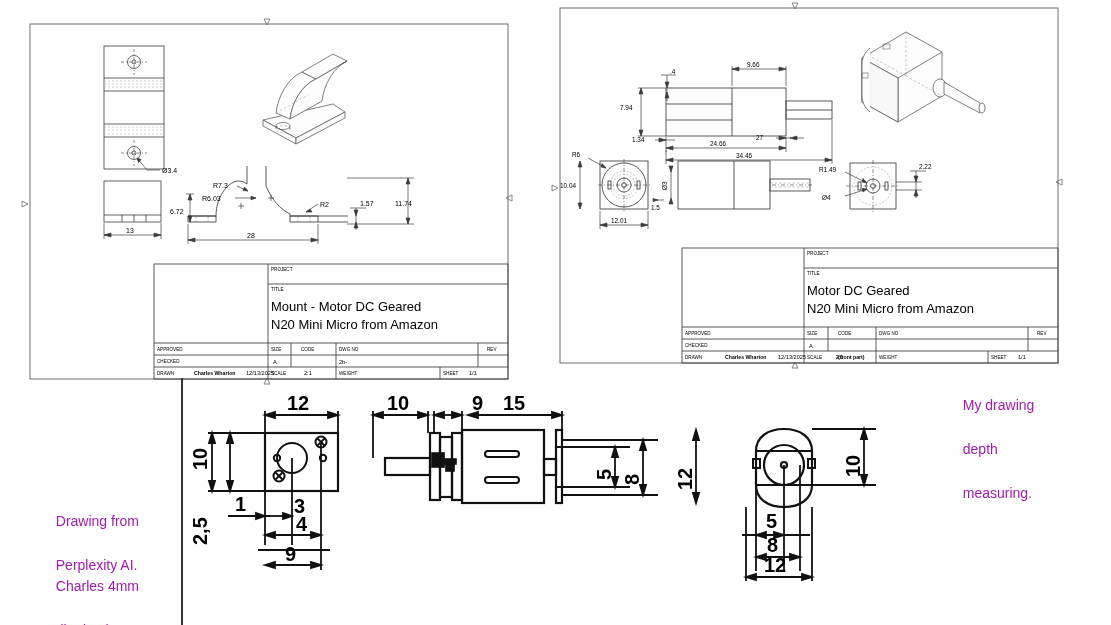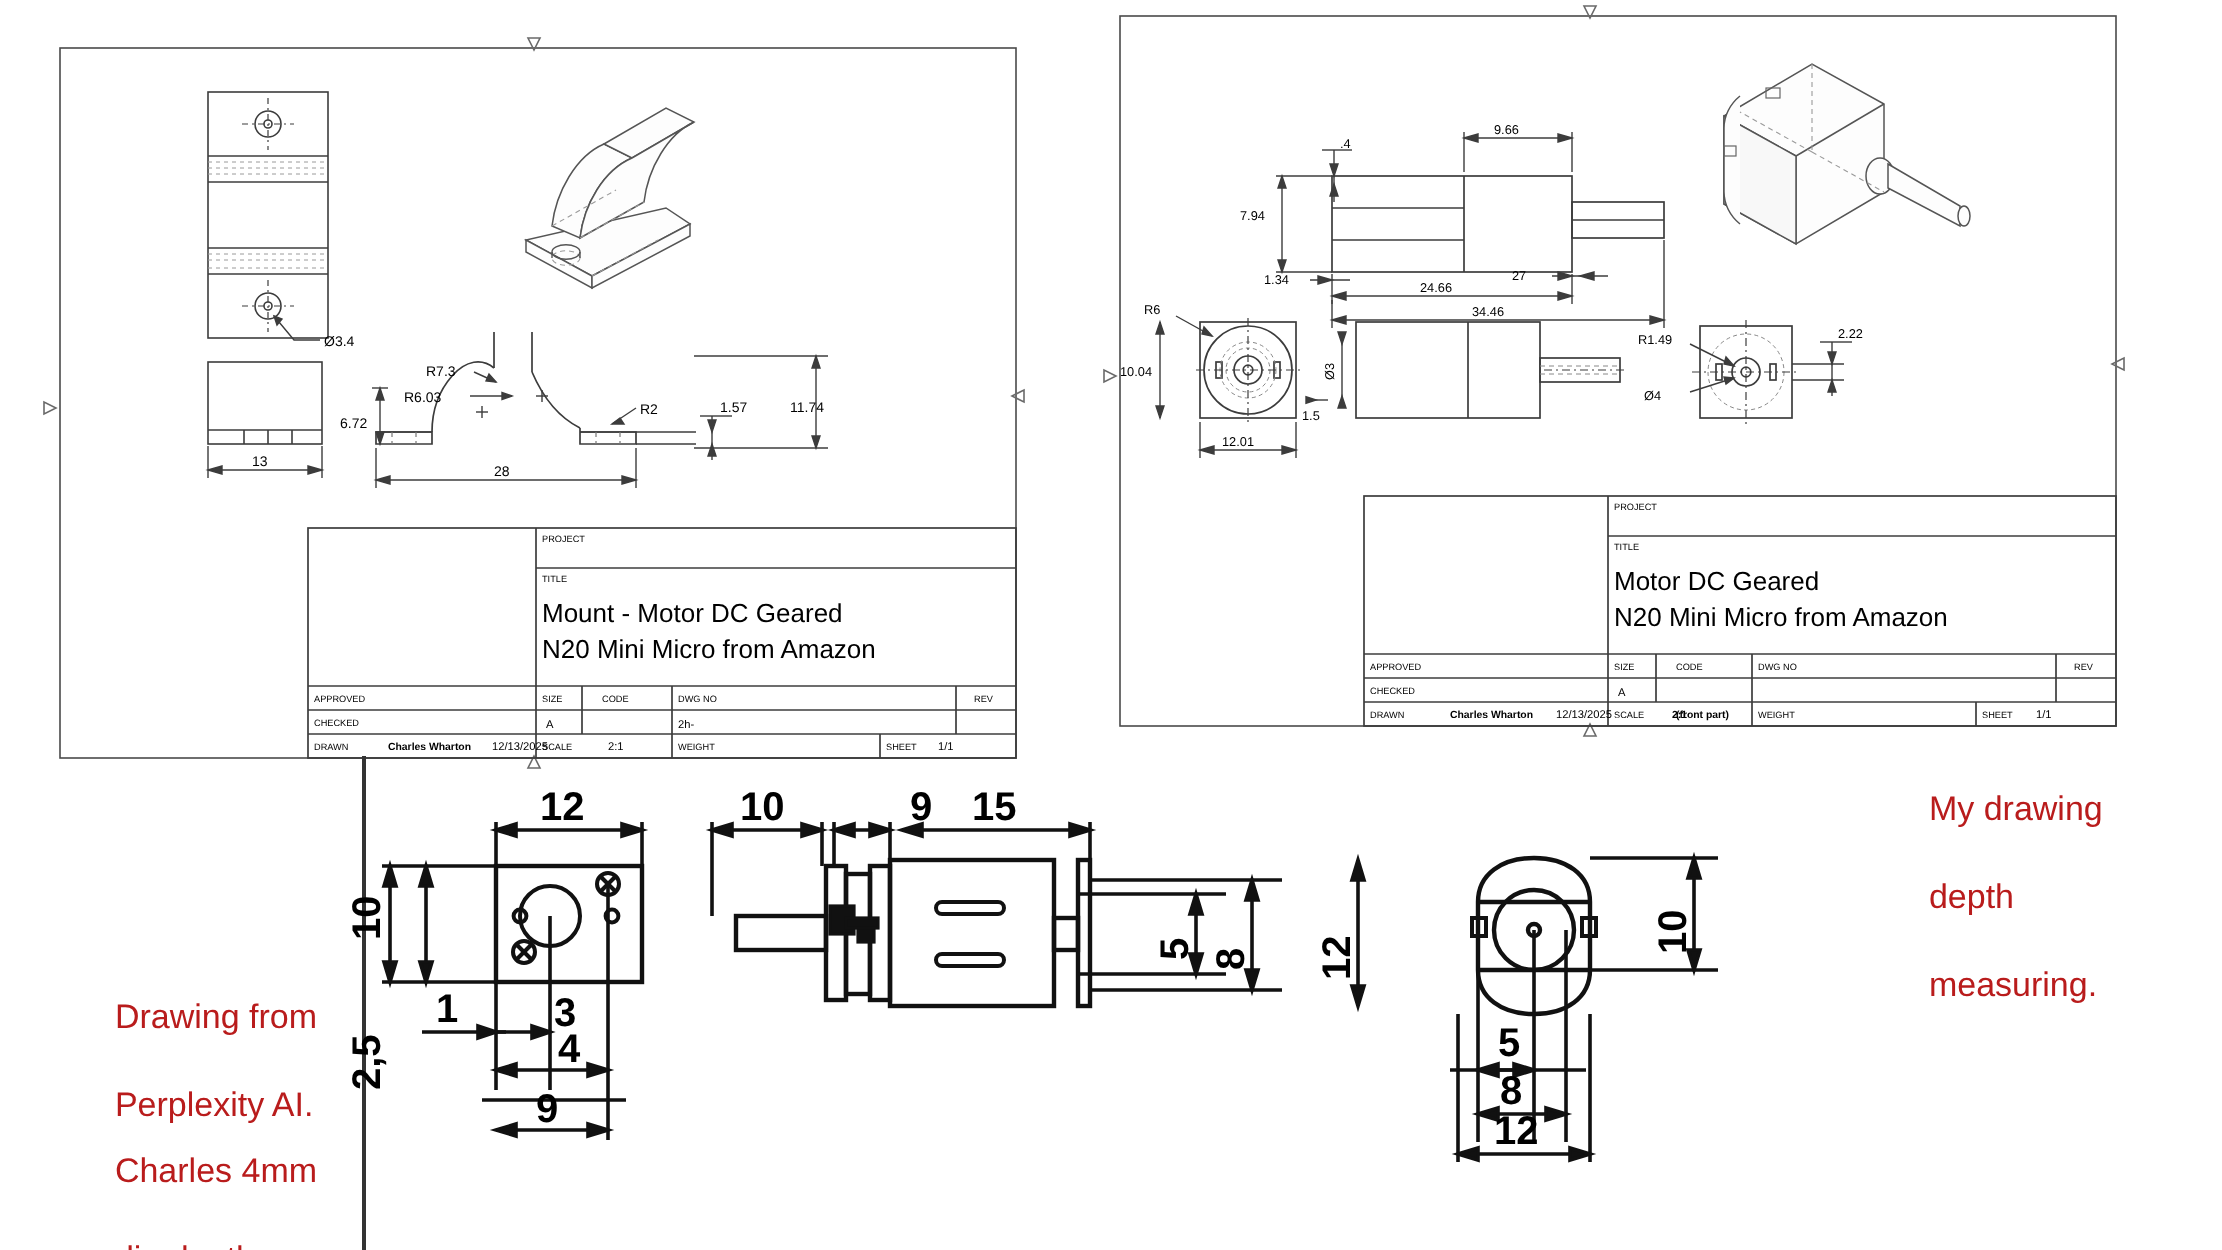--- a/index.html
+++ b/index.html
@@ -4,21 +4,21 @@
 <style>
   html,body{margin:0;padding:0;}
   body{
     width:1111px;height:625px;background:#ffffff;
     font-family:"Liberation Sans", sans-serif;
     position:relative;overflow:hidden;color:#000;
   }
   .abs{position:absolute;}
   svg{display:block;}
   .note{
-    position:absolute;font-size:17px;line-height:22px;color:#b91c1c;
+    position:absolute;font-size:14px;line-height:22px;color:#a21caf;
     white-space:pre-wrap;font-family:"Liberation Sans", sans-serif;
   }
   .divider-v{position:absolute;background:#333;width:2px;}
   text{font-family:"Liberation Sans", sans-serif;fill:#000;}
   .tb-lbl{font-size:4.6px;}
   .tb-val{font-size:5.6px;}
   .tb-big{font-size:13px;}
   .tb-bold{font-size:5.2px;font-weight:bold;}
   .dim{font-size:7px;}
   .dimS{font-size:6.4px;}
@@ -443,36 +443,36 @@
   <text class="tb-bold" x="296" y="359">2:1</text>
   <text class="tb-bold" x="298" y="359">(front part)</text>
   <text class="tb-lbl" x="339" y="359">WEIGHT</text>
   <text class="tb-lbl" x="451" y="359">SHEET</text>
   <text class="tb-val" x="478" y="359">1/1</text>
 </svg>
 </div>
 
 <div class="divider-v" style="left:181px;top:378px;height:247px;"></div>
 
-<div class="note" style="left:48px;top:476px;width:135px;">
+<div class="note" style="left:48px;top:488px;width:135px;">
   <span>Drawing from</span><br>
   <span>Perplexity AI.</span>
 </div>
 <div class="note" style="left:48px;top:553px;width:135px;">
   <span>Charles 4mm</span><br>
   <span>dia depth.</span>
 </div>
 
 <div class="note" style="left:955px;top:372px;width:150px;">
   <span>My drawing</span><br>
   <span>depth</span><br>
   <span>measuring.</span>
 </div>
 
-<div class="abs" style="left:173px;top:385px;width:715px;height:210px;">
+<div class="abs" style="left:190px;top:385px;width:715px;height:210px;">
 <svg width="715" height="210" viewBox="0 0 715 210">
 
   <g stroke="#111" fill="none" stroke-width="2.2">
     <rect x="75" y="48" width="73" height="58"></rect>
   </g>
   <g stroke="#111" fill="none" stroke-width="2">
     <circle cx="102" cy="73" r="15"></circle>
     <circle cx="131" cy="57" r="5.5"></circle>
     <line x1="127" y1="53" x2="135" y2="61"></line>
     <line x1="135" y1="53" x2="127" y2="61"></line>

